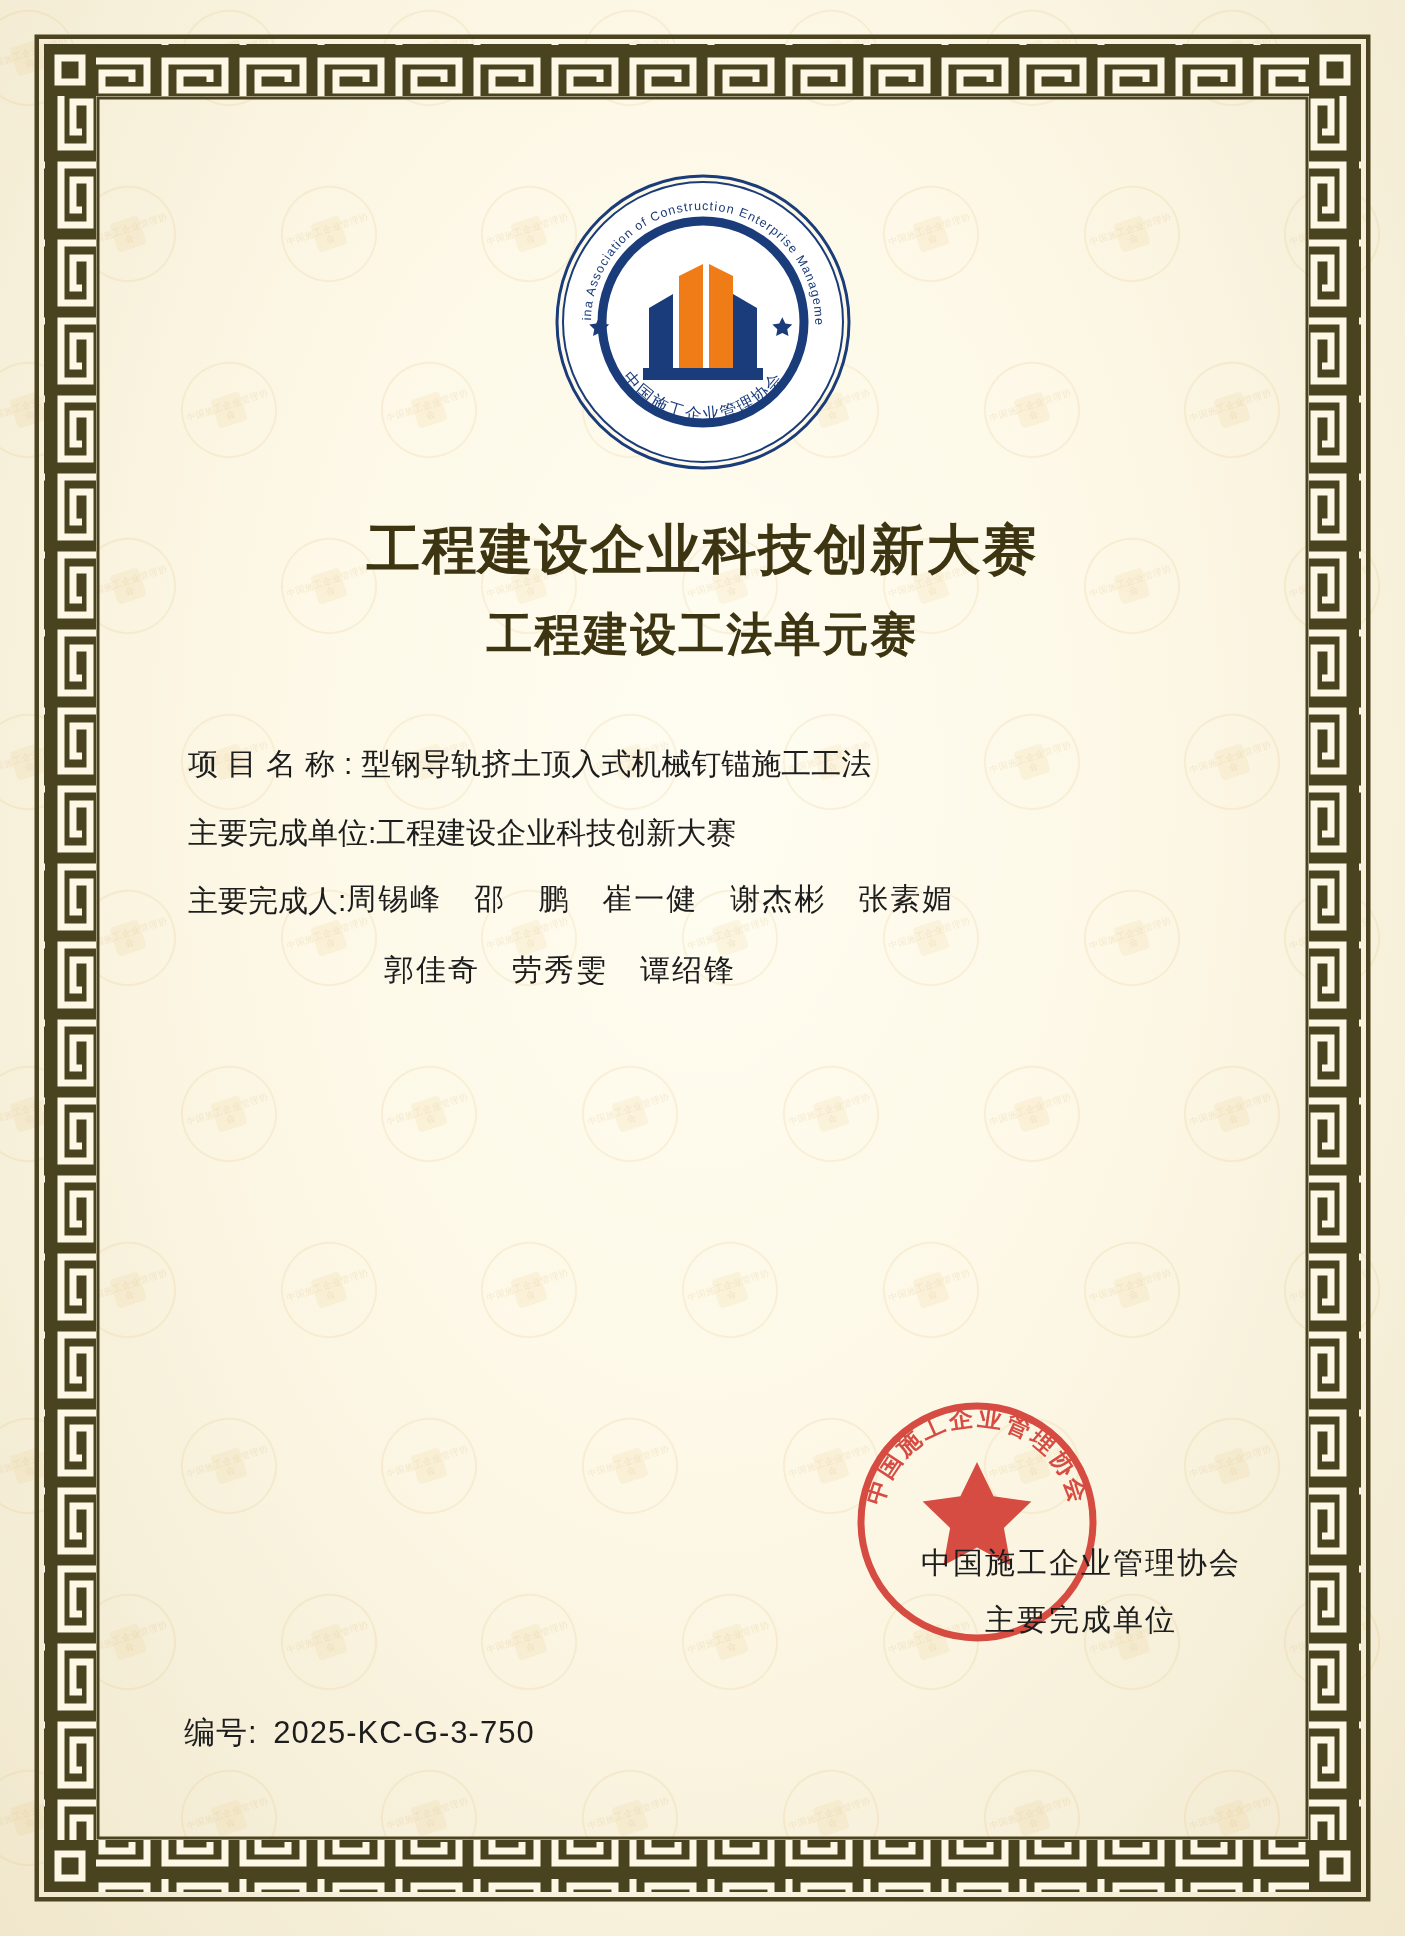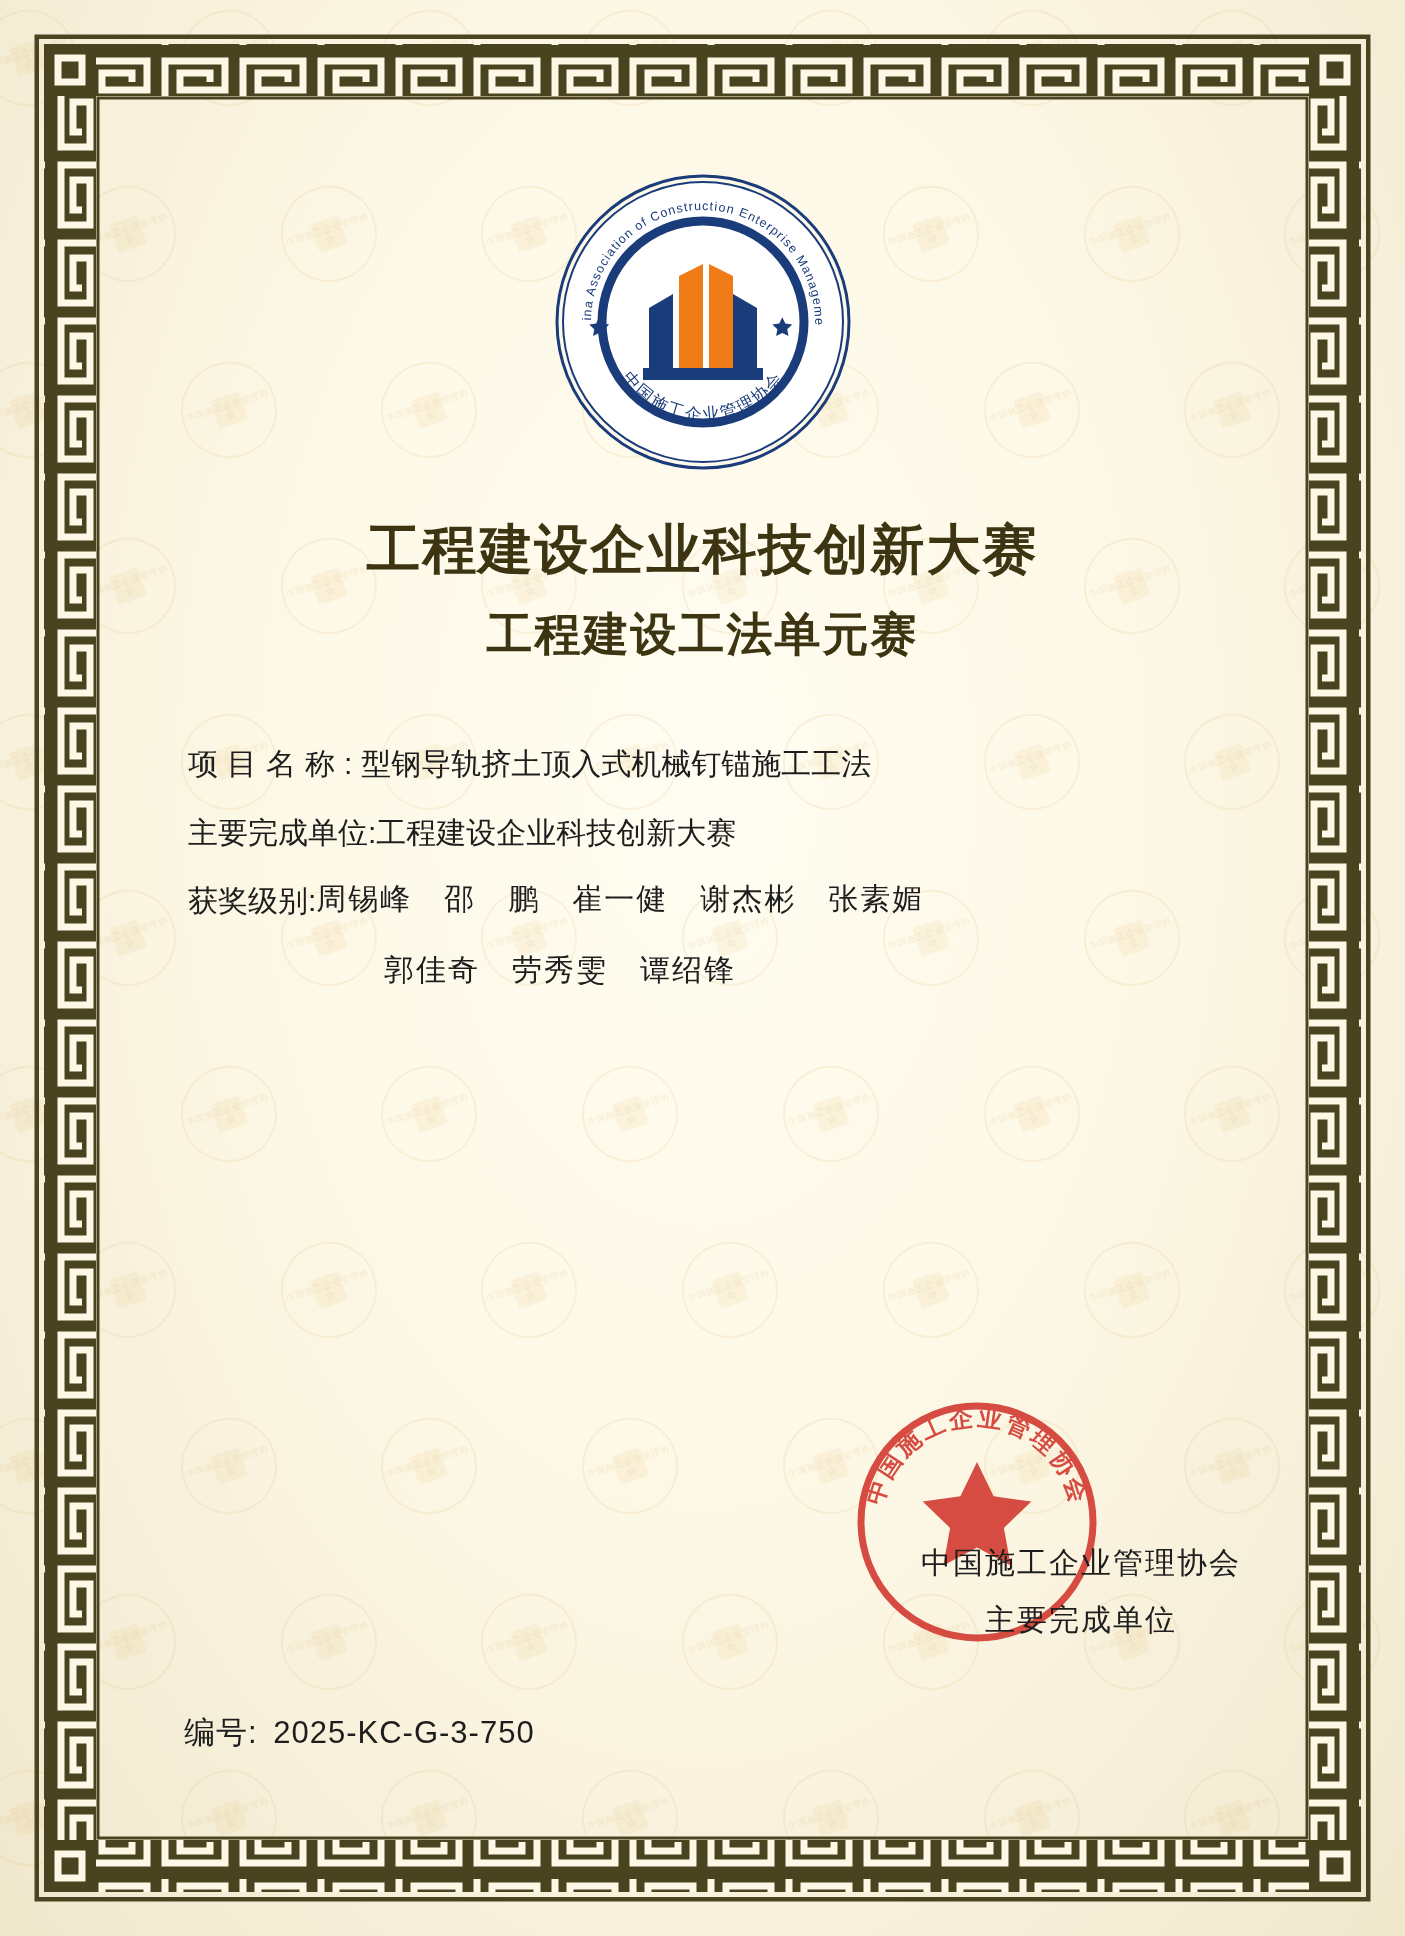--- a/index.html
+++ b/index.html
@@ -522,21 +522,21 @@
         <div class="field-value">型钢导轨挤土顶入式机械钉锚施工工法</div>
       </div>
 
 
       <div class="field-row">
         <div class="field-label">主要完成单位:</div>
         <div class="field-value">工程建设企业科技创新大赛</div>
       </div>
 
       <div class="field-row">
-        <div class="field-label">获奖级别:</div>
+        <div class="field-label">主要完成人:</div>
         <div class="field-value people-line1">周锡峰　邵　鹏　崔一健　谢杰彬　张素媚</div>
       </div>
 
       <div class="people-line2">郭佳奇　劳秀雯　谭绍锋</div>
     </div>
 
     <div class="seal">
       <svg width="252" height="252" viewBox="0 0 252 252" xmlns="http://www.w3.org/2000/svg">
         <defs>
           <path id="sealArc" d="M 30 126 A 96 96 0 1 1 222 126"></path>

